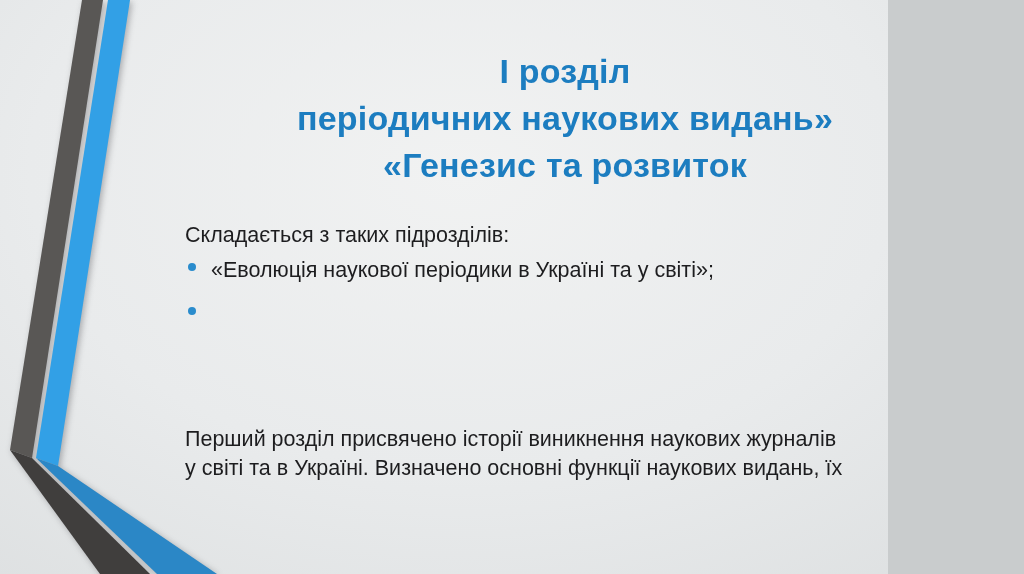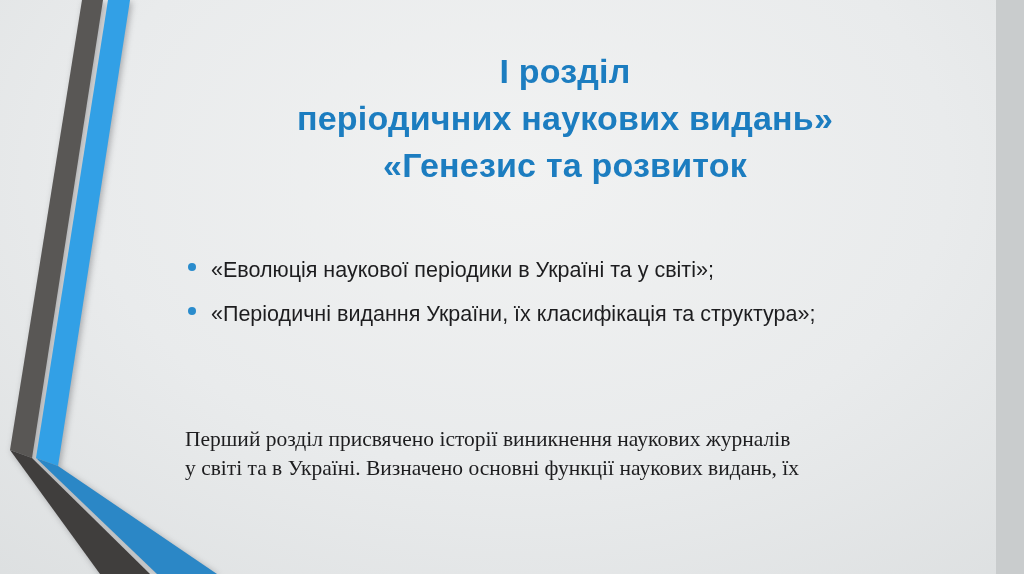--- a/index.html
+++ b/index.html
@@ -3,21 +3,21 @@
 <meta charset="utf-8">
 <style>
   html, body {
     margin: 0;
     padding: 0;
     background: #c9cccd;
     font-family: "Liberation Sans", "DejaVu Sans", sans-serif;
   }
   .slide {
     position: relative;
-    width: 996px;
+    width: 888px;
     height: 574px;
     overflow: hidden;
     background: radial-gradient(ellipse 900px 620px at 52% 30%, #f1f2f2 0%, #e9ebec 48%, #d9dcdd 100%);
   }
   .ribbon {
     position: absolute;
     left: 0;
     top: 0;
     width: 240px;
     height: 574px;
@@ -67,21 +67,20 @@
     color: #1d1d1f;
     white-space: nowrap;
   }
   .paragraph {
     position: absolute;
     left: 185px;
     top: 425px;
     font-size: 21.5px;
     line-height: 29px;
     color: #1d1d1f;
-    font-family: Liberation Serif, serif;
   }
   .line { white-space: nowrap; }
 </style>
 </head>
 <body>
 
 <div class="slide">
 
   <svg class="ribbon" viewBox="0 0 240 574" aria-hidden="true">
     <polygon points="82,0 103,0 32,458 10,450" fill="#595755"></polygon>
@@ -89,29 +88,29 @@
     <polygon points="108,0 130,0 58,466 36,458" fill="#32a0e6"></polygon>
     <polygon points="36,458 58,466 217,574 157,574" fill="#2b87c6"></polygon>
   </svg>
 
   <div class="title-block">
     <div class="line">І розділ</div>
     <div class="line">періодичних наукових видань»</div>
     <div class="line">«Генезис та розвиток</div>
   </div>
 
+  <div class="intro">Складається з таких підрозділів:</div>
 
   <div class="bullet-list">
     <div class="bullet-row">
       <span class="bullet-dot"></span>
       <span class="bullet-text">«Еволюція наукової періодики в Україні та у світі»;</span>
     </div>
     <div class="bullet-row">
       <span class="bullet-dot"></span>
-      <span class="bullet-text">«Періодичні видання України, їх класифікація та структура»;</span>
     </div>
   </div>
 
   <div class="paragraph">
     <div class="line">Перший розділ присвячено історії виникнення наукових журналів</div>
     <div class="line">у світі та в Україні. Визначено основні функції наукових видань, їх</div>
   </div>
 
 </div>
 

